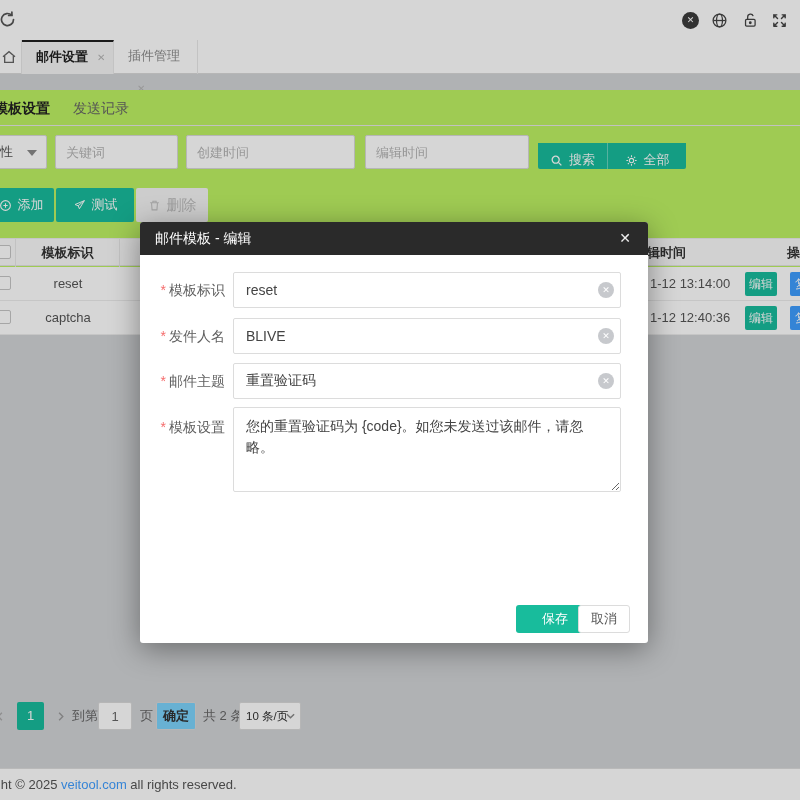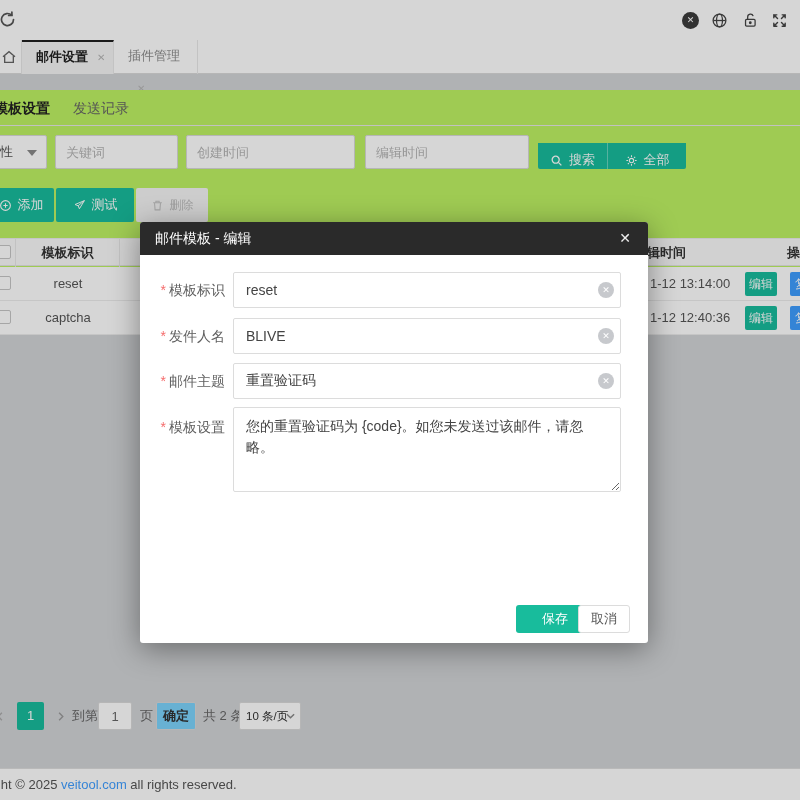--- a/index.html
+++ b/index.html
@@ -58,21 +58,21 @@
   .search-group .btn-teal { height:34px;margin-top:8px; }
   .sg-search { width:70px; border-right:1px solid rgba(255,255,255,.35); }
   .sg-all { width:78px; }
   .btn-teal svg { width:13px; height:13px; }
 
   
   .toolbar-btn { position:absolute; top:98px; height:34px; border-radius:2px; }
   .tb-add { left:-12px; width:66px; }
   .tb-test { left:56px; width:78px; }
   .tb-del { left:136px; width:72px; background:#f5f5f5; color:#bdbdbd; border:none;
-            font-size:12px; cursor:default; display:flex; align-items:center;
+            font-size:15px; cursor:default; display:flex; align-items:center;
             justify-content:center; gap:6px; font-family:inherit; }
   .tb-del svg { width:13px; height:13px; }
 
   
   .table { position:absolute; left:0; top:148px; width:800px; }
   .thead { position:absolute; left:0; top:0; width:800px; height:28px; background:#fafafa;
            border-top:1px solid #ececec; border-bottom:1px solid #e4e4e4;
            font-size:13px; font-weight:bold; color:#333; }
   .trow { position:absolute; left:0; width:800px; height:34px; background:#fff;
           border-bottom:1px solid #ececec; font-size:13px; color:#555; }

